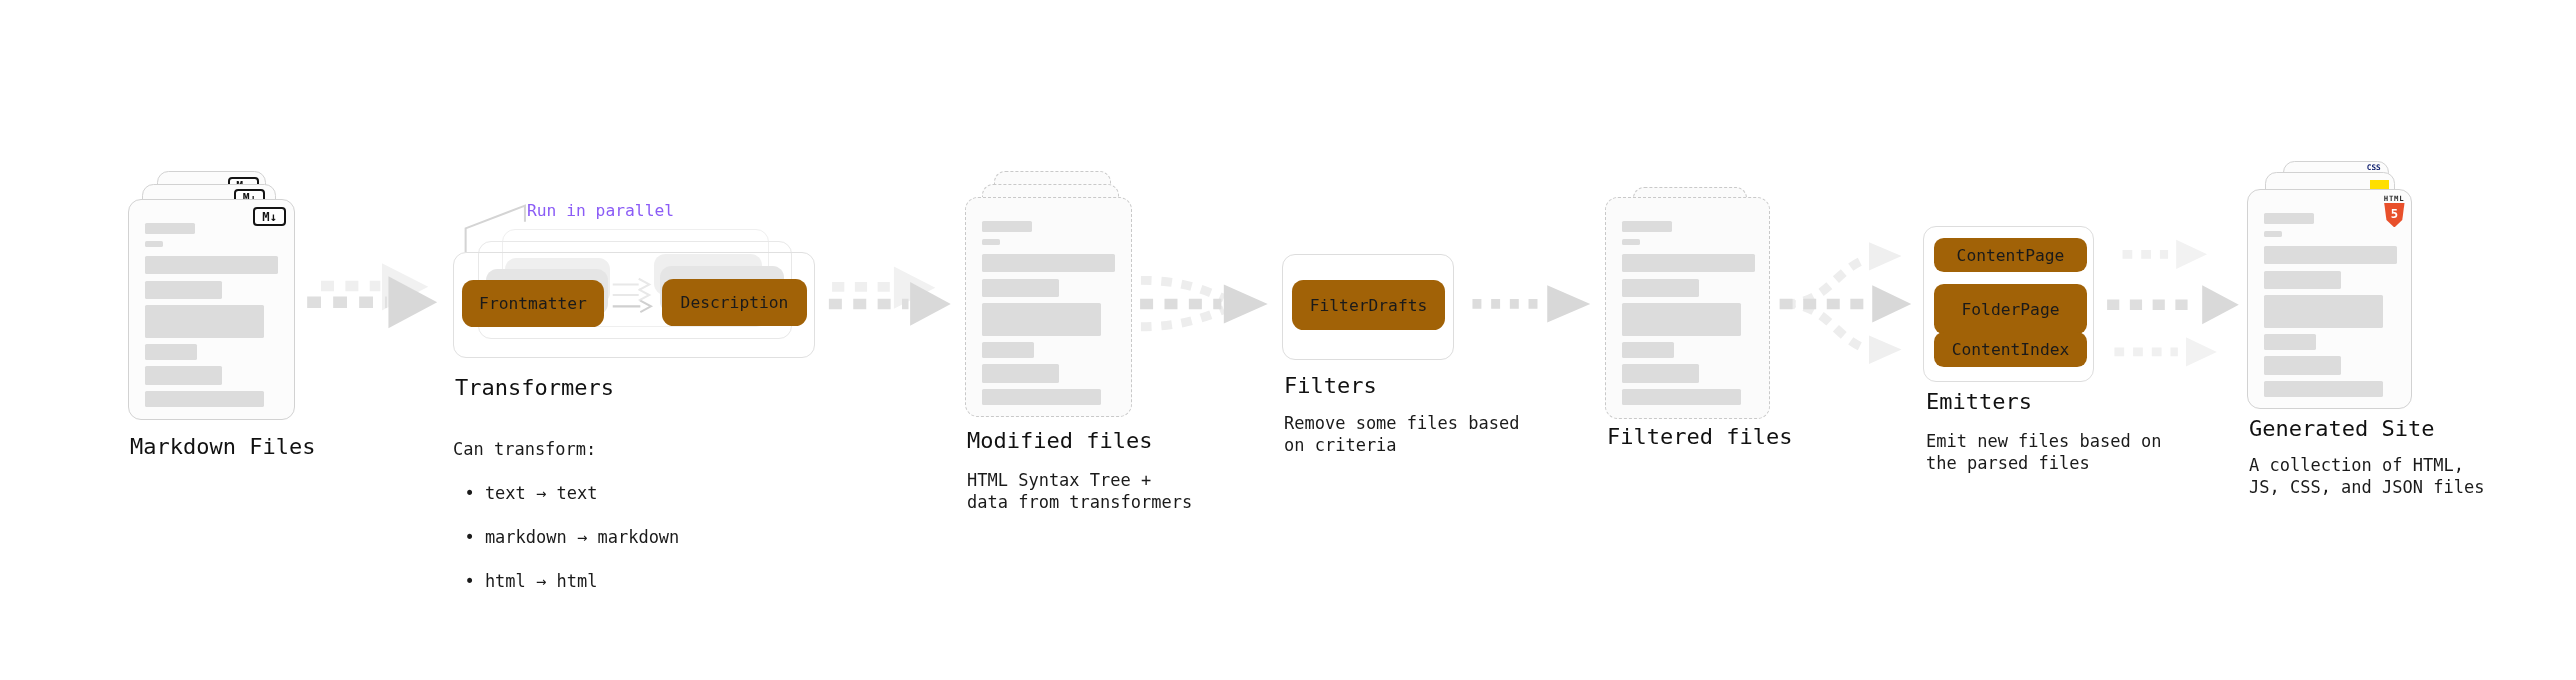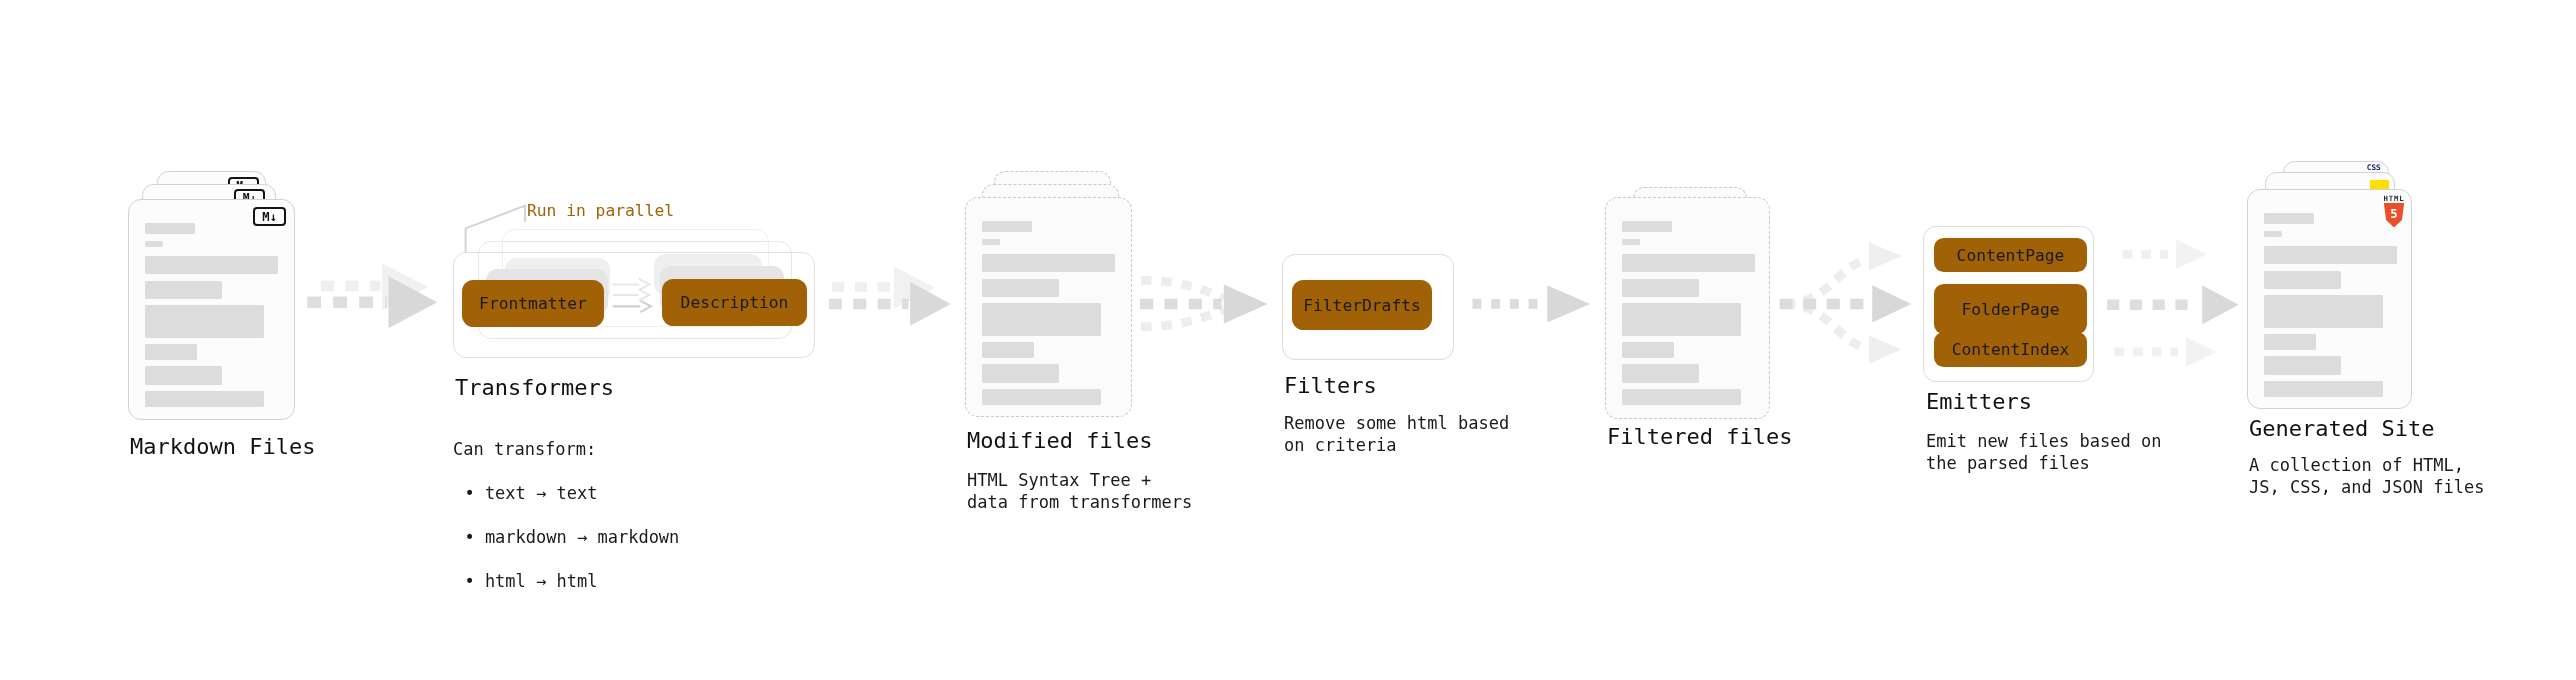--- a/index.html
+++ b/index.html
@@ -24,39 +24,39 @@
   .bar-8{width:119px;height:15.4px}
   
   .md-badge{position:absolute;width:32.5px;height:18.7px;border:2px solid #141414;border-radius:4.1px;
     background:#fff;display:flex;align-items:center;justify-content:center;
     font-weight:bold;font-size:12.2px;color:#141414;box-sizing:border-box;}
   .md-badge.small{width:31px;height:18px;font-size:11.4px;}
   .css-badge{position:absolute;display:flex;flex-direction:column;align-items:center;}
   .css-badge .css-txt{font-size:7.7px;font-weight:bold;color:#0a1a6b;line-height:6.5px;}
   .css-badge .css-bar{width:12.2px;height:2.4px;margin-top:0.8px;}
   .js-badge{position:absolute;width:18.7px;height:9.8px;}
-  .html5-badge{position:absolute;width:21px;display:flex;flex-direction:column;align-items:center;}
+  .html5-badge{position:absolute;width:21px;display:flex;flex-direction:column;align-items:flex-end;}
   .html5-badge .html-txt{font-size:7.3px;font-weight:bold;color:#2b2b2b;letter-spacing:0.8px;line-height:7.3px;}
   .html5-badge .shield{width:20.3px;height:24.4px;margin-top:0.8px;display:flex;align-items:center;justify-content:center;
     clip-path:polygon(0 0,100% 0,89% 70%,50% 100%,11% 70%);}
   .html5-badge .shield span{color:#fff;font-weight:bold;font-size:12.2px;margin-top:-2.4px;}
   
   .obox{position:absolute;border:1.6px solid #e0e0e0;border-radius:13px;box-sizing:border-box;background:transparent;}
   .obox.l2{border-color:#e8e8e8;}
   .obox.l3{border-color:#efefef;}
   .fbox{position:absolute;border:1.6px solid #dddddd;border-radius:13px;box-sizing:border-box;background:#fff;}
   .pill{position:absolute;background:#a16207;border-radius:11.4px;display:flex;align-items:center;justify-content:center;
     font-size:16.3px;color:#1a1a1a;}
   .pill.g1{background:#e5e5e5;}
   .pill.g2{background:#efefef;}
   .epill{border-radius:9.8px;}
   
   .stage-label{position:absolute;font-size:22px;font-weight:500;color:#111;white-space:nowrap;}
   .stage-sub{position:absolute;font-size:17px;line-height:22px;color:#1a1a1a;white-space:pre-line;}
-  .note{position:absolute;font-size:16.3px;color:#a16207;white-space:nowrap;}
+  .note{position:absolute;font-size:16.3px;color:#8b5cf6;white-space:nowrap;}
   .bullet{padding-left:11.4px;}
   .bullet::before{content:"• ";}
 </style>
 </head>
 <body>
 
 <div class="canvas">
 
   <svg class="arrows" width="2576" height="681" viewBox="0 0 3170 838">
 
@@ -174,23 +174,23 @@
         <div class="bar bar-8"></div>
       </div>
     </div>
     <div class="stage-label" style="left:967px;top:428px;">Modified files</div>
     <div class="stage-sub" style="left:967px;top:469px;">HTML Syntax Tree +
 data from transformers</div>
   </div>
 
   <div>
     <div class="fbox" style="left:1282px;top:254px;width:172px;height:106px;"></div>
-    <div class="pill" style="left:1292px;top:280px;width:140px;height:50px;">FilterDrafts</div>
+    <div class="pill" style="left:1292px;top:280px;width:153px;height:50px;">FilterDrafts</div>
     <div class="stage-label" style="left:1284px;top:373px;">Filters</div>
-    <div class="stage-sub" style="left:1284px;top:412px;">Remove some html based
+    <div class="stage-sub" style="left:1284px;top:412px;">Remove some files based
 on criteria</div>
   </div>
 
   <div>
     <div class="doc dashed layer" style="left:1633px;top:187px;width:114px;height:36px;z-index:1;"></div>
     <div class="doc dashed" style="left:1605px;top:197px;width:165px;height:222px;z-index:2;">
       <div class="doc-bars">
         <div class="bar bar-1"></div>
         <div class="bar bar-2"></div>
         <div class="bar bar-3"></div>

